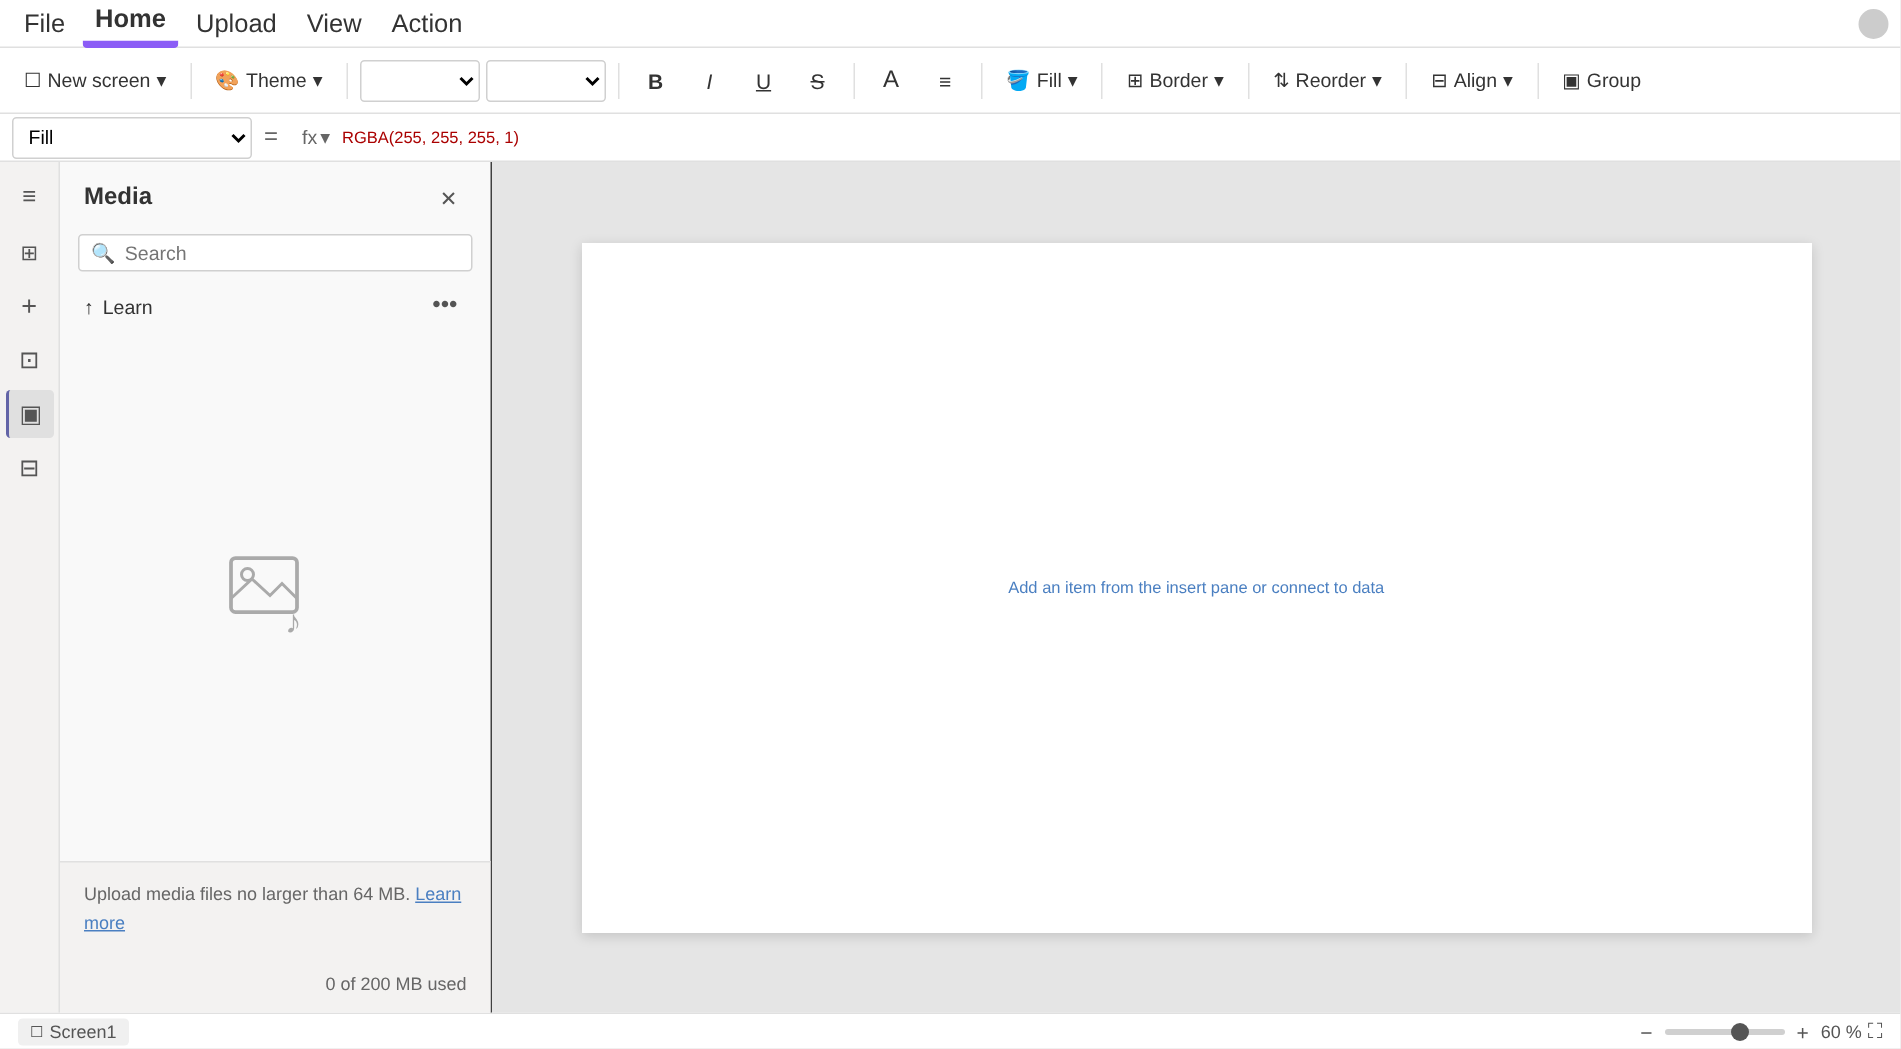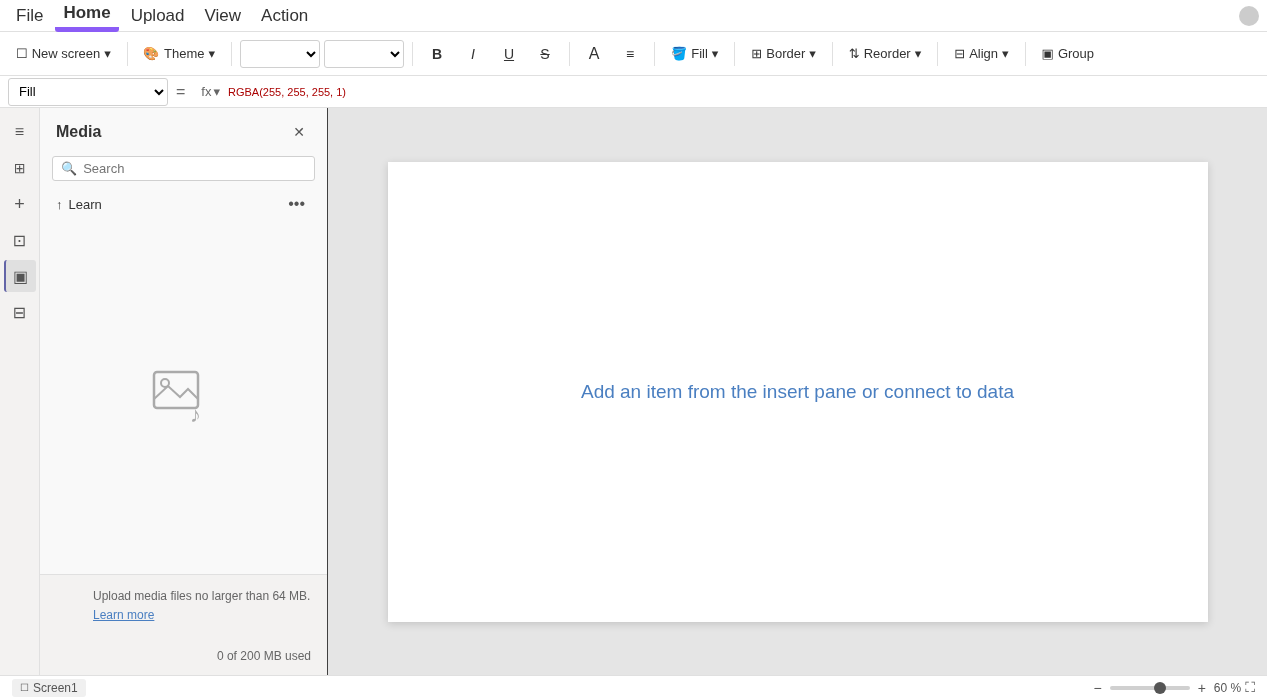--- a/index.html
+++ b/index.html
@@ -233,21 +233,20 @@
     }
     .media-footer {
       padding: 12px 16px;
       border-top: 1px solid #e0e0e0;
       background: #f3f2f1;
     }
     .media-footer-text {
       font-size: 12px;
       color: #666;
       line-height: 1.6;
-      margin-left: 37px;
     }
     .media-storage {
       font-size: 12px;
       color: #666;
       text-align: right;
       margin-top: 24px;
     }
 
     
     .canvas-area {
@@ -264,21 +263,21 @@
       background: #fff;
       width: 820px;
       height: 460px;
       box-shadow: 0 2px 8px rgba(0,0,0,0.15);
       display: flex;
       align-items: center;
       justify-content: center;
       position: relative;
     }
     .canvas-hint {
-      font-size: 19px;
+      font-size: 11px;
       color: #4a7fc1;
     }
     .canvas-hint a { color: #4a7fc1; text-decoration: none; }
 
     
     .status-bar {
       height: 24px;
       background: #fff;
       border-top: 1px solid #e0e0e0;
       display: flex;

